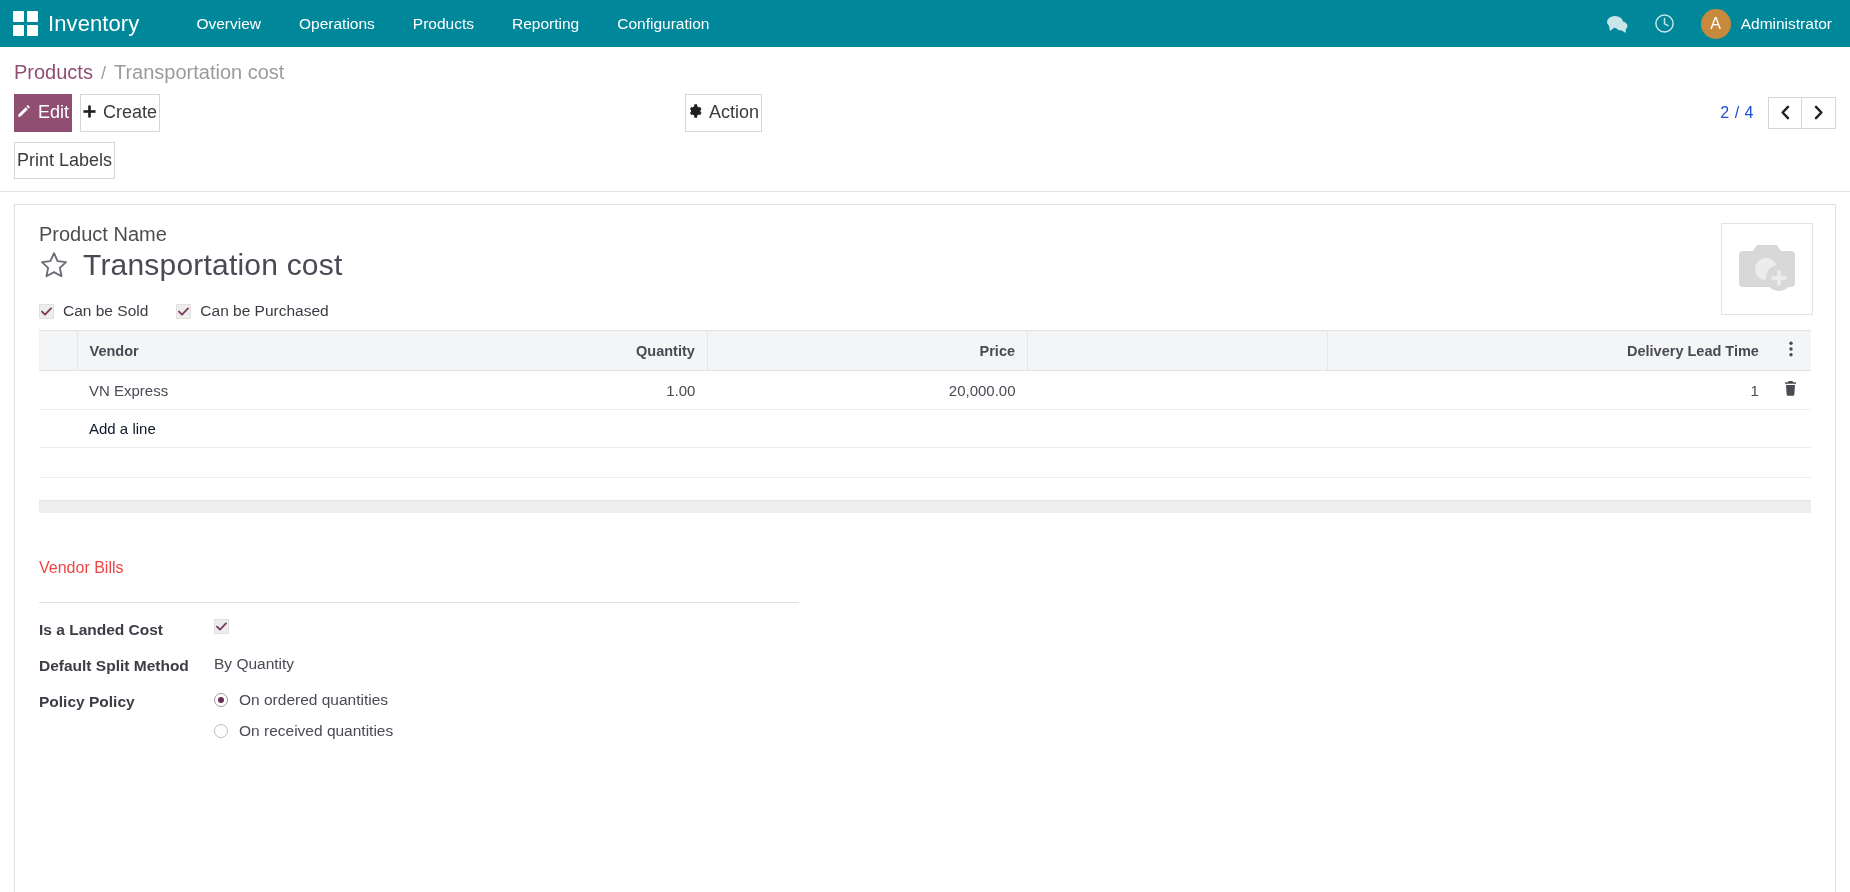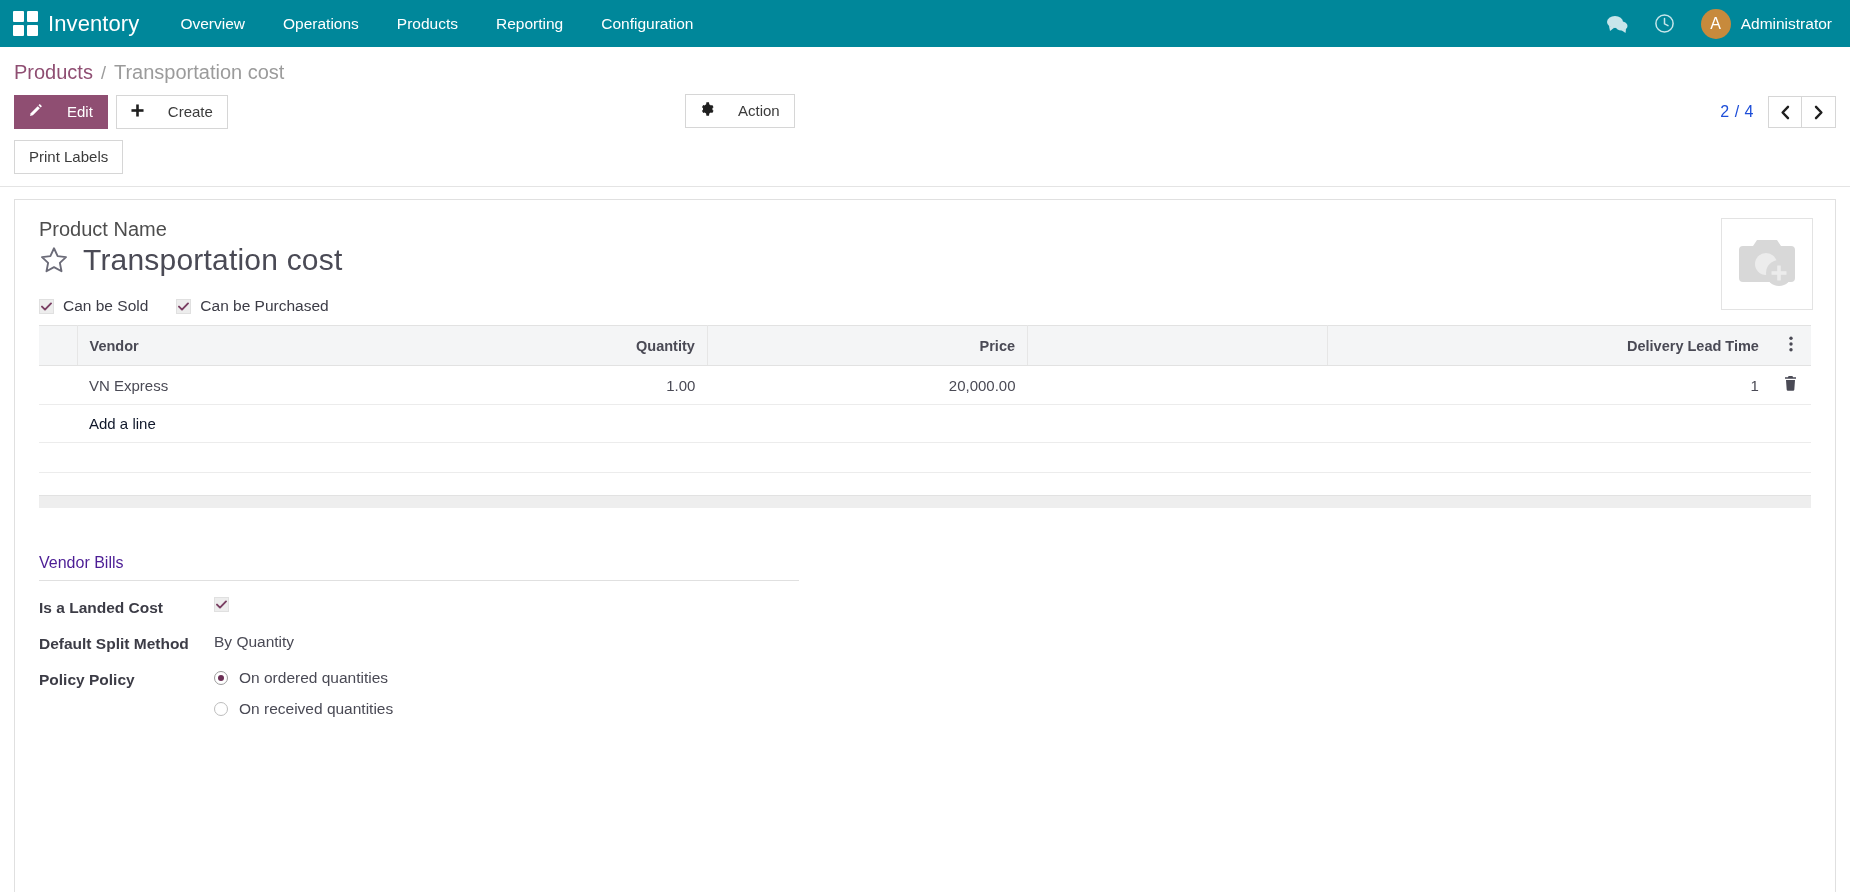--- a/index.html
+++ b/index.html
@@ -31,21 +31,21 @@
     align-content: center;
     justify-content: center;
     margin-right: 8px;
     cursor: pointer;
   }
   .apps-grid i { background: #ffffff; border-radius: 1px; display: block; }
   .brand {
     font-size: 22px;
     font-weight: 400;
     letter-spacing: .1px;
-    margin-right: 22px;
+    margin-right: 38px;
     cursor: pointer;
     white-space: nowrap;
   }
   .nav-menu { display: flex; align-items: center; gap: 0; }
   .nav-menu .nav-item {
     font-size: 15.5px;
     padding: 14px 19px;
     color: #ffffff;
     cursor: pointer;
     white-space: nowrap;
@@ -80,29 +80,29 @@
   
   .control-row {
     display: flex;
     align-items: center;
     padding: 4px 14px 0 14px;
     position: relative;
     min-height: 40px;
   }
   .btn {
     font-family: "Liberation Sans", sans-serif;
-    font-size: 15px;
+    font-size: 18px;
     border: 1px solid #d6d6d6;
     background: #ffffff;
     color: #3b3b3b;
-    padding: 7px 14px;
+    padding: 7px 2px;
     cursor: pointer;
     display: inline-flex;
     align-items: center;
-    gap: 24px;
+    gap: 7px;
     white-space: nowrap;
     line-height: 1.2;
   }
   .btn-primary {
     background: #8f4e72;
     border-color: #8f4e72;
     color: #ffffff;
   }
   .action-wrap {
     position: absolute;
@@ -246,22 +246,22 @@
     height: 13px;
     background: #eeeeee;
     border-top: 1px solid #e2e2e2;
     cursor: pointer;
   }
 
   
   .group-wrap { margin-top: 46px; width: 760px; }
   .group-title {
     font-size: 16px;
-    color: #4c1d95;
-    padding-bottom: 8px;
+    color: #ef4444;
+    padding-bottom: 25px;
     border-bottom: 1px solid #e0e0e0;
   }
   .form-row { display: flex; align-items: flex-start; margin-top: 16px; }
   .form-label {
     width: 175px;
     flex: none;
     font-size: 15.5px;
     font-weight: 700;
     color: #3c3c46;
     padding-top: 2px;

